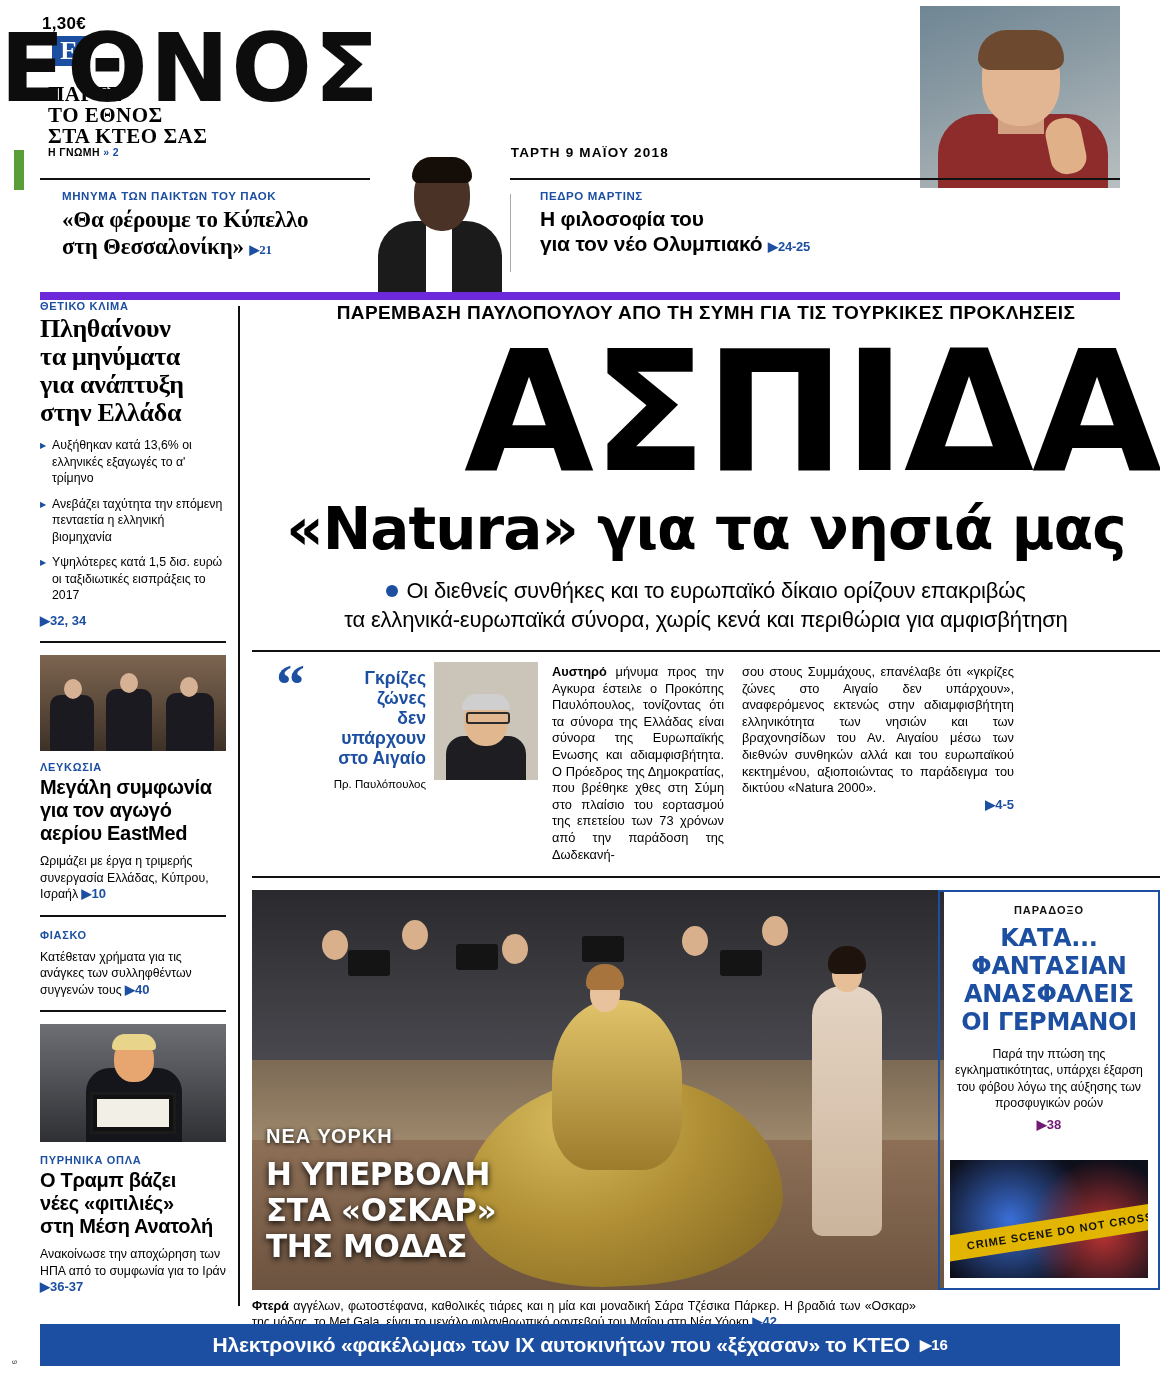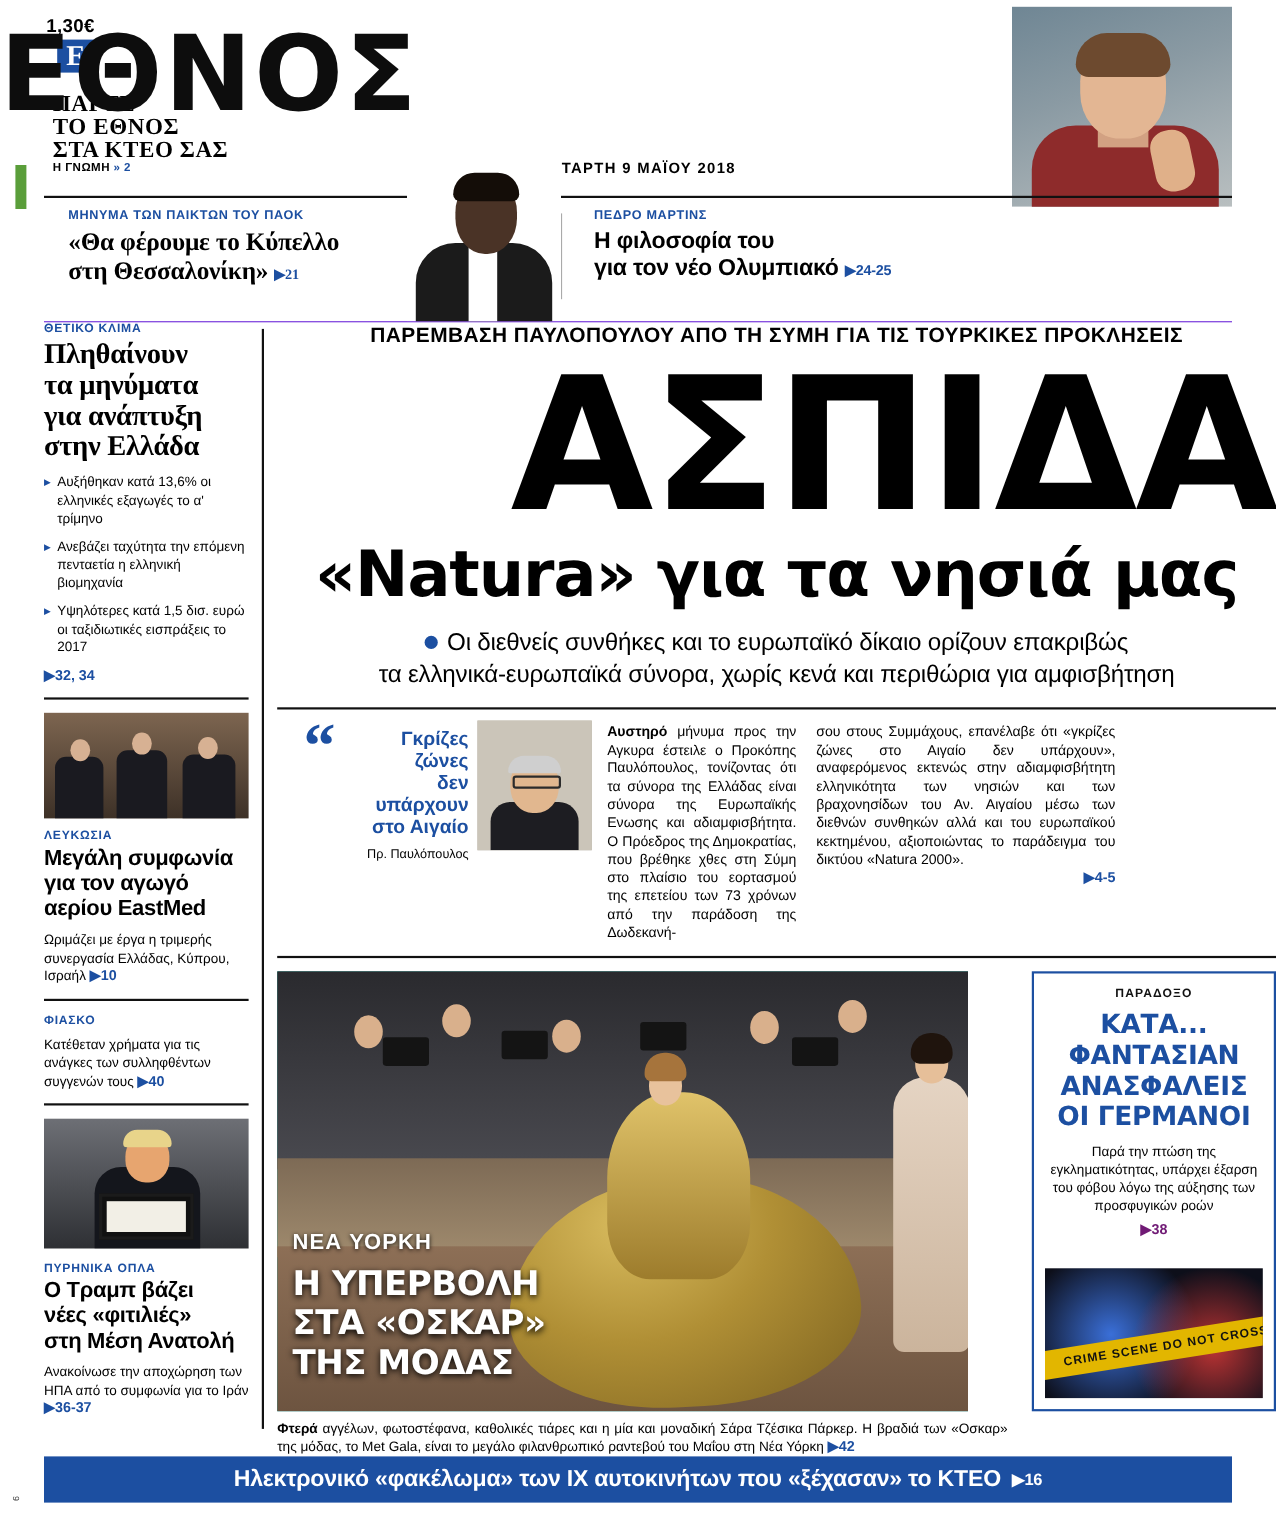--- a/index.html
+++ b/index.html
@@ -148,21 +148,21 @@
     background: #e0b089;
     border-radius: 16px;
     transform: rotate(-12deg);
   }
 
   
   .teasers {
     position: relative;
     height: 112px;
     border-top: 2px solid #111;
-    border-bottom: 1px solid #6d28d9;
+    border-bottom: 8px solid #6d28d9;
     margin: 0 40px;
   }
   .teaser {
     position: absolute;
     top: 10px;
   }
   .teaser-1 { left: 22px; width: 300px; }
   .teaser-2 { left: 500px; width: 320px; }
   .teaser .kicker {
     font-size: 11.5px;
@@ -399,24 +399,24 @@
 
   
   .feature {
     position: absolute;
     left: 212px;
     top: 590px;
     width: 664px;
   }
   .feature-photo {
     position: relative;
-    width: 628px;
+    width: 692px;
     height: 400px;
     overflow: hidden;
-    background: #0f766e;
+    background: #a16207;
   }
   .feature-photo .carpet {
     position: absolute; left: 0; bottom: 0; width: 100%; height: 150px;
     background: linear-gradient(180deg,#8d6f56,#6d5440);
   }
   .feature-photo .crowd {
     position: absolute; left: 0; top: 0; width: 100%; height: 180px;
     background: linear-gradient(180deg,#2a2a2e,#4a4a50);
   }
   .feature-photo .wall {

